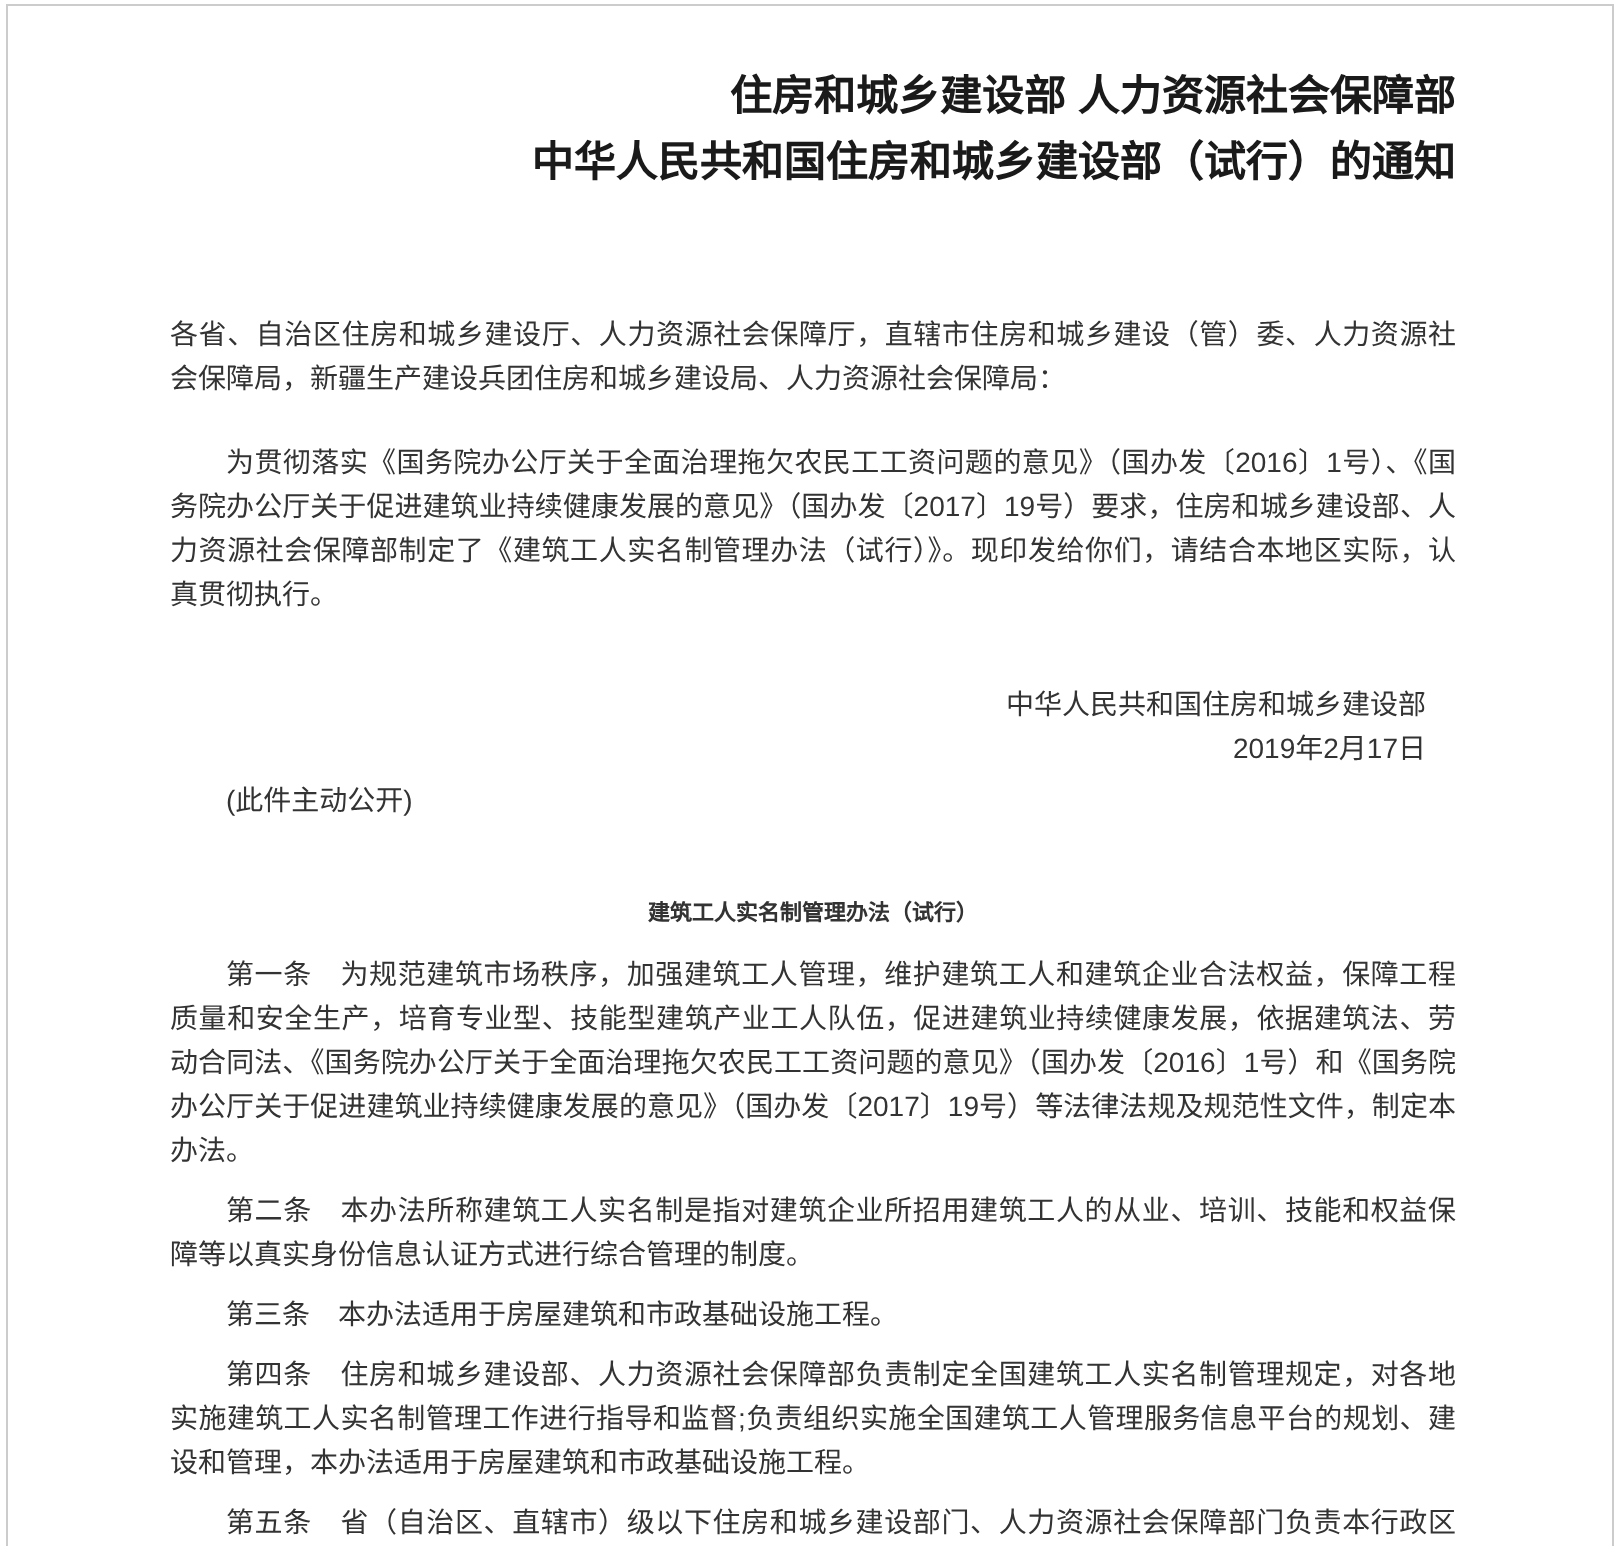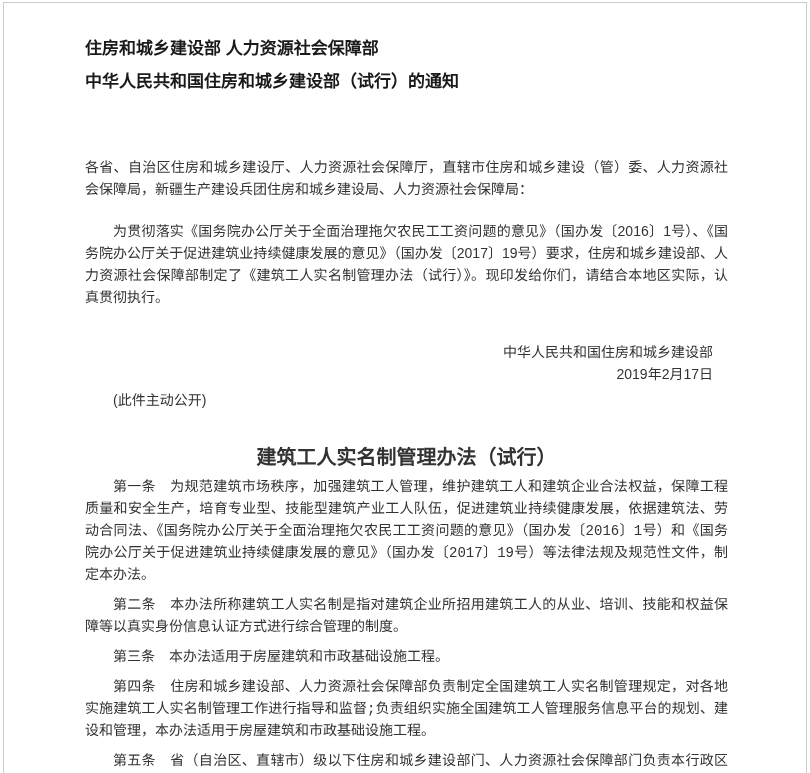--- a/index.html
+++ b/index.html
@@ -20,22 +20,22 @@
     background: #ffffff;
     overflow: hidden;
   }
   .content {
     padding: 29px 78px 0 81px;
     color: #333333;
     font-size: 14px;
     line-height: 22px;
   }
   .doc-title {
-    text-align: left;
-    font-size: 17px;
+    text-align: right;
+    font-size: 21px;
     line-height: 33px;
     font-weight: bold;
     color: #1a1a1a;
   }
   .salutation {
     margin-top: 58px;
     text-align: justify;
   }
   .paragraph {
     margin-top: 20px;
@@ -51,29 +51,28 @@
   }
   .signature-block div { line-height: 22px; }
   .disclosure-note {
     margin-top: 4px;
     text-indent: 2em;
   }
   .attachment-heading {
     margin-top: 35px;
     text-align: center;
     font-weight: bold;
-    font-size: 20px;
+    font-size: 11px;
     line-height: 22px;
     color: #333333;
   }
   .article {
     margin: 8px 0;
     text-indent: 2em;
     text-align: justify;
-    font-family: Liberation Mono, monospace;
   }
 </style>
 </head>
 <body>
 
 <div class="page">
   <div class="content">
 
     <div class="doc-title">
       <div>住房和城乡建设部 人力资源社会保障部</div>

